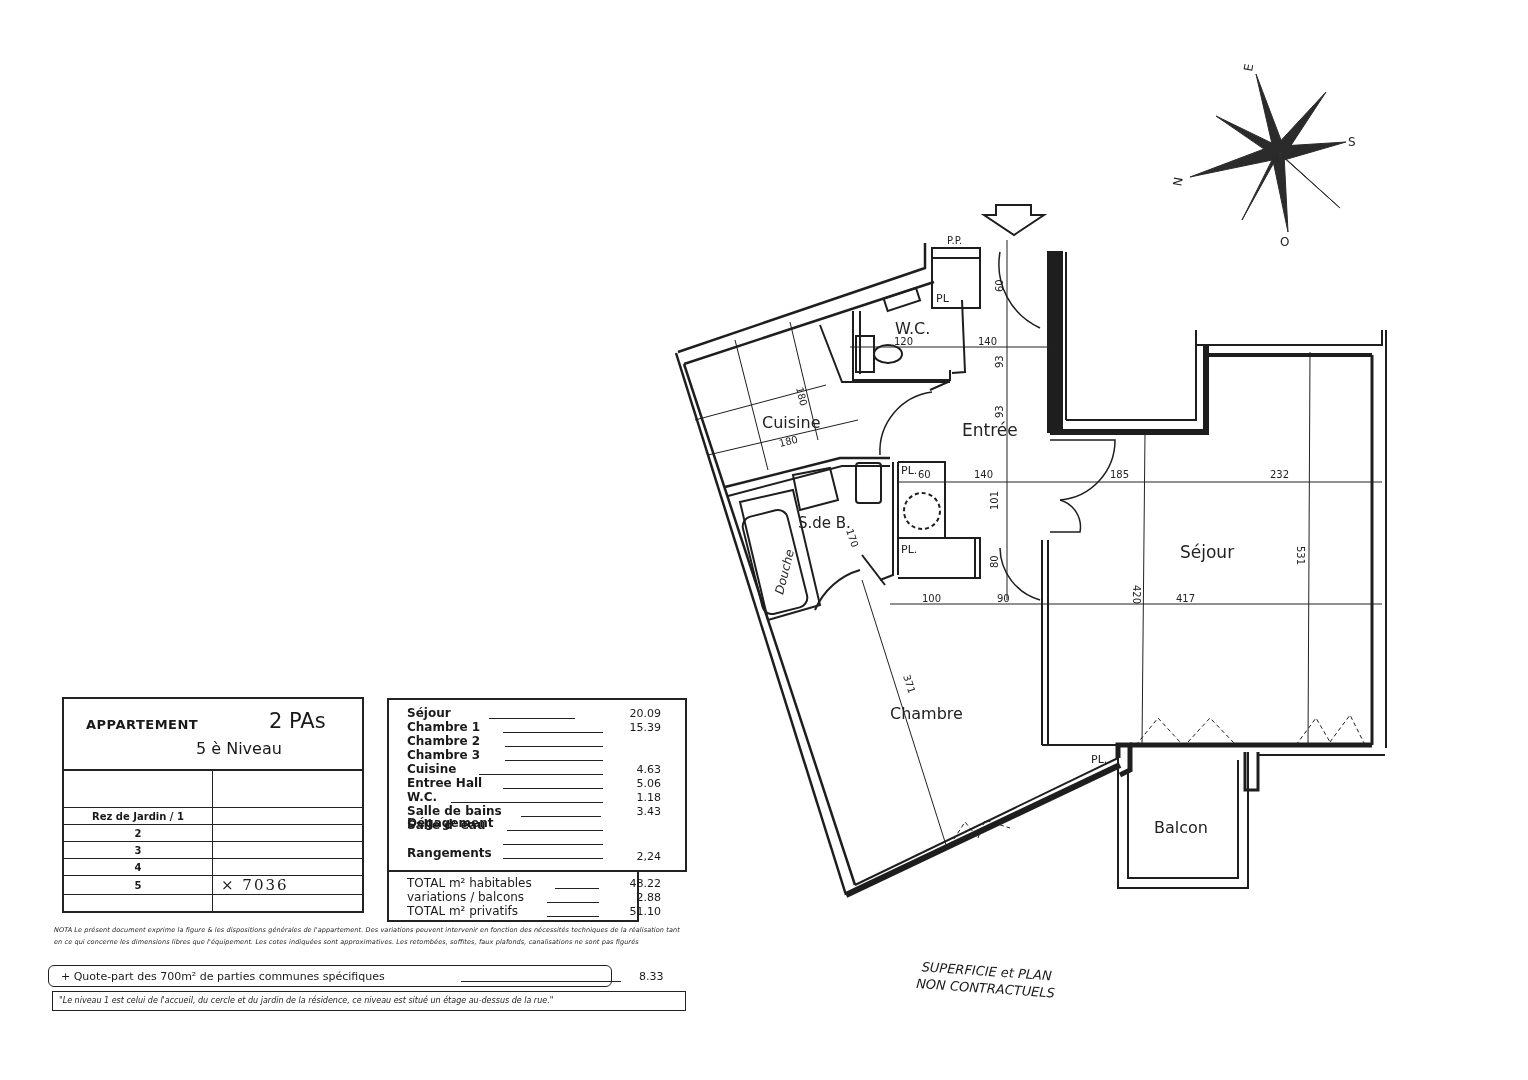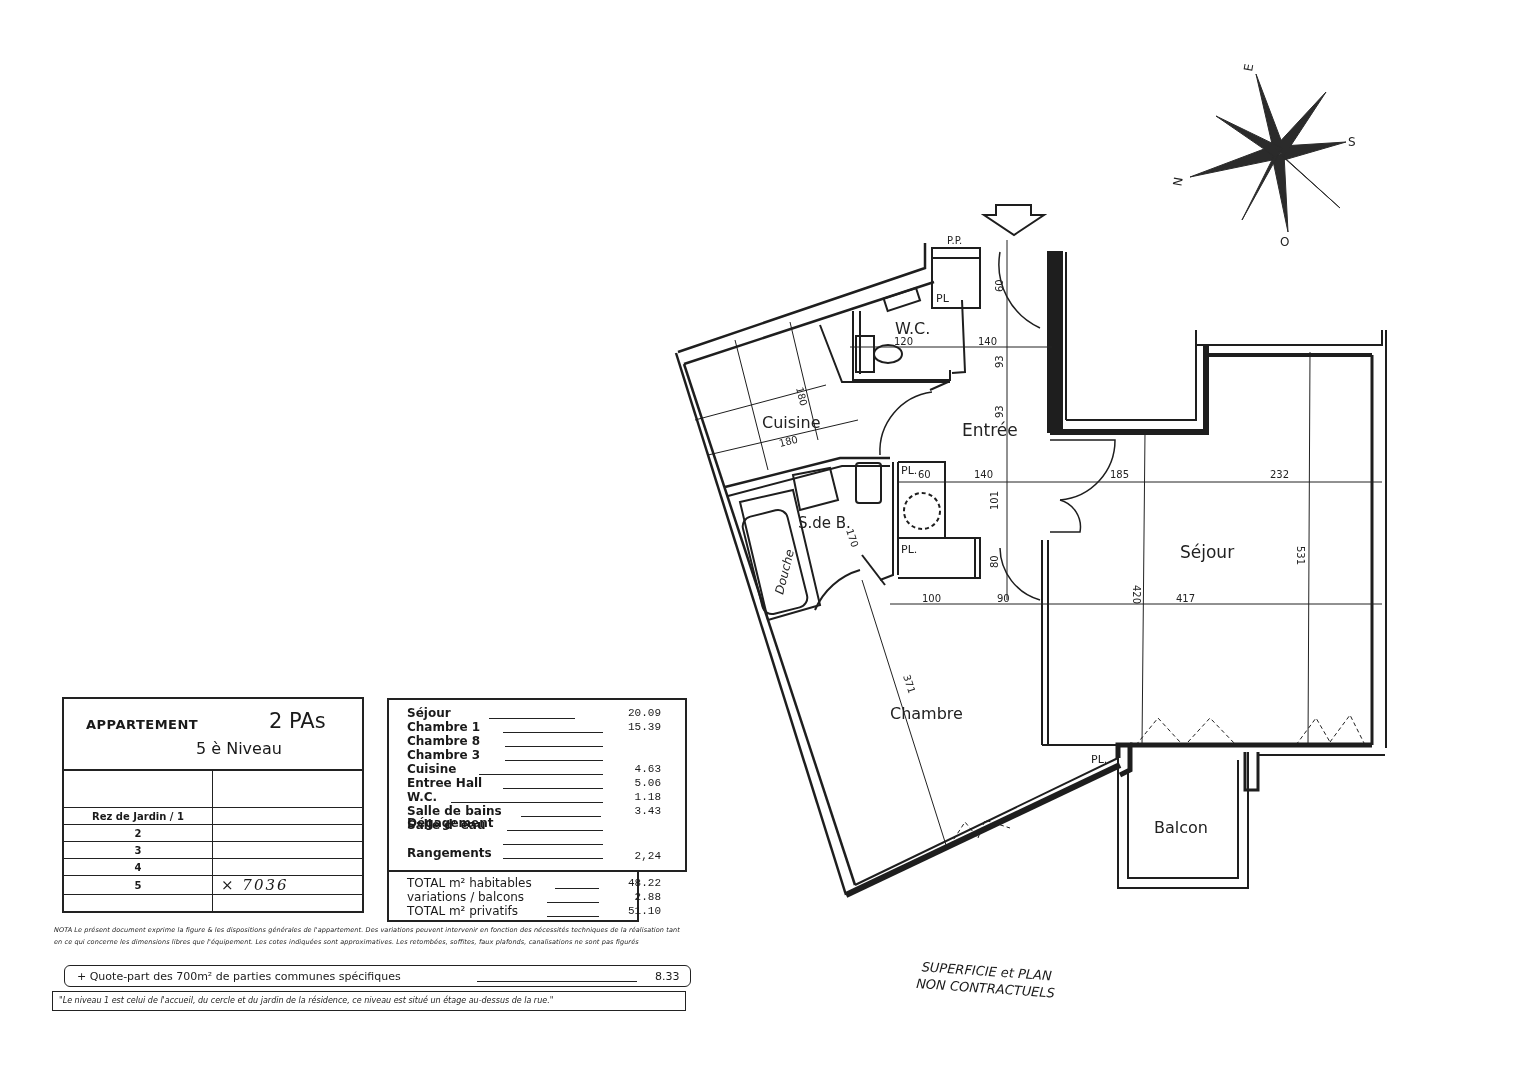--- a/index.html
+++ b/index.html
@@ -7,28 +7,28 @@
   .abs { position:absolute; }
   svg text { font-family:"DejaVu Sans", sans-serif; fill:#222; }
   .apt-title { position:absolute; left:62px; top:697px; width:302px; height:92px; border:2px solid #222; border-bottom:none; box-sizing:border-box; }
   .apt-label { position:absolute; left:22px; top:18px; font-weight:bold; font-size:13px; letter-spacing:0.5px; }
   .apt-code { position:absolute; left:205px; top:10px; font-size:21px; }
   .apt-level { position:absolute; left:132px; top:40px; font-size:16px; }
   .level-grid { position:absolute; left:62px; top:769px; width:302px; border:2px solid #222; box-sizing:border-box; border-collapse:collapse; }
   .level-grid td { border:1px solid #222; height:16px; font-size:10px; font-weight:bold; text-align:center; padding:0;margin-left:45px; }
   .level-grid td.val { text-align:left; padding-left:8px; font-weight:normal; }
   .level-grid tr.blank td { height:36px; }
-  .handw { font-family:"DejaVu Serif", serif; font-style:italic; font-size:20px; letter-spacing:2px; }
+  .handw { font-family:"DejaVu Serif", serif; font-size:20px; letter-spacing:2px; }
   .surf-box { position:absolute; left:387px; top:698px; width:300px; height:174px; border:2px solid #222; box-sizing:border-box; }
   .surf-row { position:absolute; left:18px; font-size:12px; font-weight:bold; line-height:14px; }
   .surf-line { position:absolute; border-bottom:1.5px solid #222; height:0; }
-  .surf-val { position:absolute; left:232px; width:40px; text-align:right; font-size:11px;font-family:Liberation Mono, monospace; }
+  .surf-val { position:absolute; left:232px; width:40px; text-align:right; font-size:11px; }
   .tot-box { position:absolute; left:387px; top:870px; width:252px; height:52px; border:2px solid #222; box-sizing:border-box; }
   .nota { position:absolute; left:54px; top:924px; width:636px; font-size:6.5px; line-height:12px; font-style:italic; letter-spacing:0.1px; }
-  .quote { position:absolute; left:64px; top:965px; width:627px; height:22px; border:1.5px solid #222; border-radius:6px; box-sizing:border-box; font-size:11px; }
+  .quote { position:absolute; left:48px; top:965px; width:564px; height:22px; border:1.5px solid #222; border-radius:6px; box-sizing:border-box; font-size:11px; }
   .foot { position:absolute; left:52px; top:991px; width:634px; height:20px; border:1.5px solid #222; box-sizing:border-box; font-size:8px; font-style:italic; }
   .disclaimer { position:absolute; left:918px; top:958px; font-size:13px; line-height:17px; transform:rotate(4deg); transform-origin:left top; font-style:italic; text-align:center; }
 </style>
 </head>
 <body>
 
 <svg class="abs" style="left:0;top:0" width="1528" height="1080" viewBox="0 0 1528 1080">
   <g stroke="#1e1e1e" fill="none" stroke-width="2">
 
     <path d="M996 205 L1031 205 L1031 215 L1044 215 L1014 235 L984 215 L996 215 Z" stroke-width="2"></path>
@@ -228,21 +228,21 @@
 
 <div class="surf-box">
   <div class="surf-row" style="top:6px">Séjour</div>
   <div class="surf-line" style="left:100px;width:86px;top:18px"></div>
   <div class="surf-val" style="top:7px">20.09</div>
 
   <div class="surf-row" style="top:20px">Chambre 1</div>
   <div class="surf-line" style="left:114px;width:100px;top:32px"></div>
   <div class="surf-val" style="top:21px">15.39</div>
 
-  <div class="surf-row" style="top:34px">Chambre 8</div>
+  <div class="surf-row" style="top:34px">Chambre 2</div>
   <div class="surf-line" style="left:116px;width:98px;top:46px"></div>
 
   <div class="surf-row" style="top:48px">Chambre 3</div>
   <div class="surf-line" style="left:116px;width:98px;top:60px"></div>
 
   <div class="surf-row" style="top:62px">Cuisine</div>
   <div class="surf-line" style="left:90px;width:124px;top:74px"></div>
   <div class="surf-val" style="top:63px">4.63</div>
 
   <div class="surf-row" style="top:76px">Entree Hall</div>

